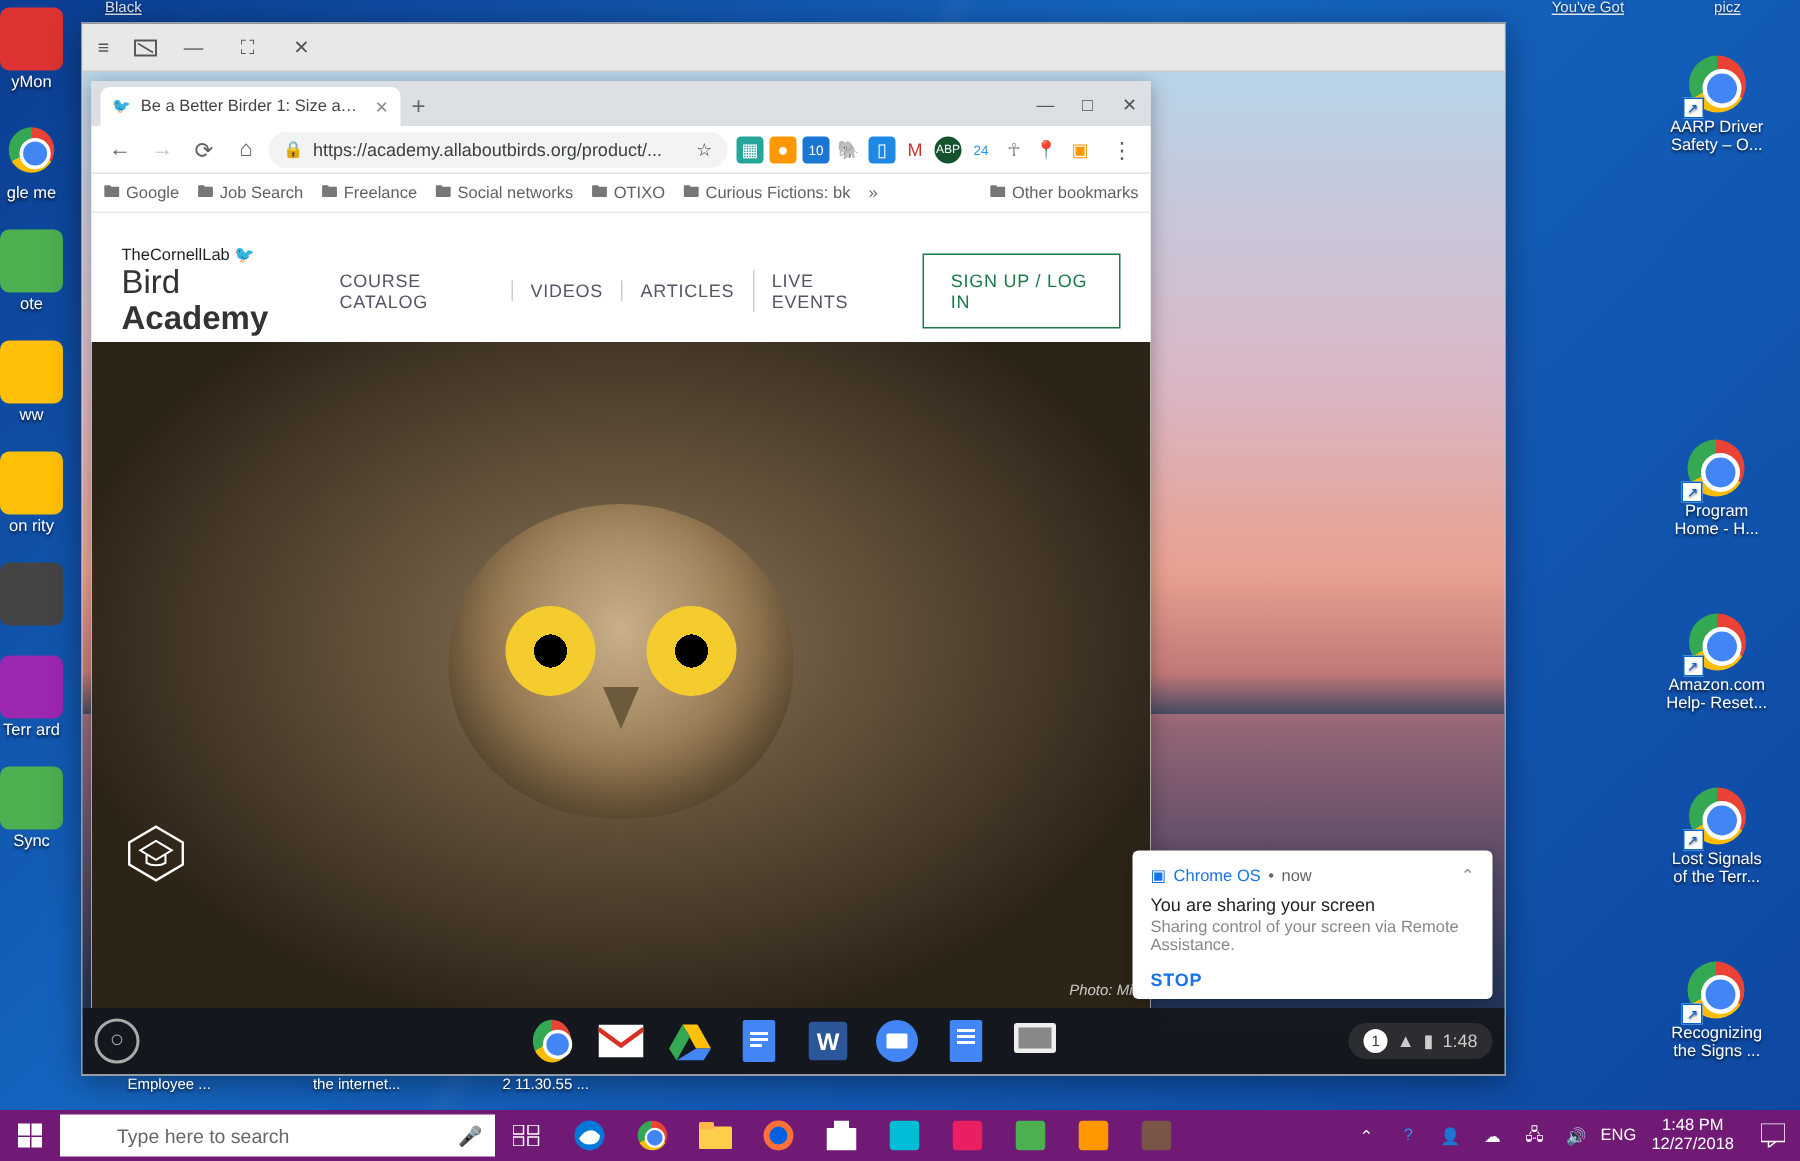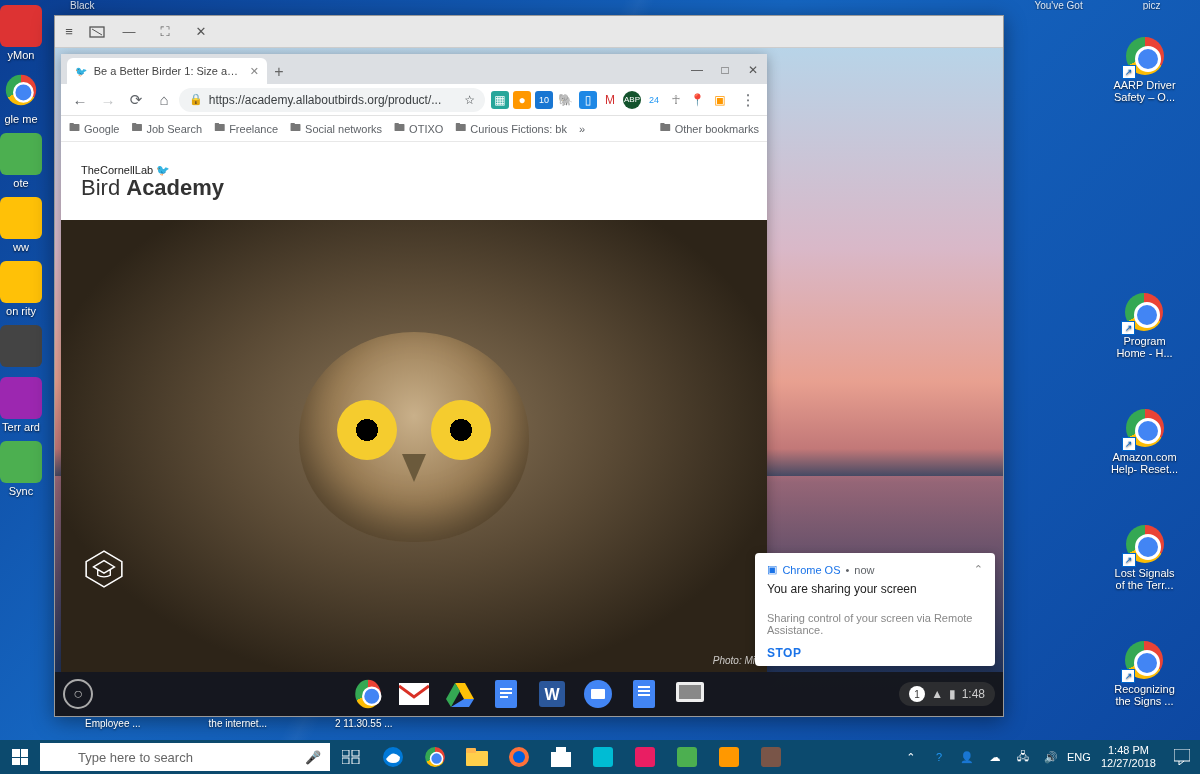--- a/index.html
+++ b/index.html
@@ -1,18 +1,18 @@
 <!DOCTYPE html>
 <html><head>
 <meta charset="utf-8">
 <style>
 * { box-sizing: border-box; margin: 0; padding: 0; font-family: "Segoe UI", Arial, sans-serif; }
 body { width: 1200px; height: 774px; overflow: hidden; background: linear-gradient(135deg,#0b3d91 0%,#1565c0 40%,#0d47a1 100%); position: relative; }
 .desktop-bg-lines { position:absolute; inset:0; background: radial-gradient(circle at 30% 40%, rgba(255,255,255,0.06) 0 1px, transparent 2px 40px), linear-gradient(115deg, transparent 40%, rgba(255,255,255,0.04) 41%, transparent 42%); }
-.desktop-icons-left, .desktop-icons-right { position:absolute; top:0; display:flex; flex-direction:column; gap:8px; padding-top:5px; }
+.desktop-icons-left, .desktop-icons-right { position:absolute; top:0; display:flex; flex-direction:column; gap:18px; padding-top:5px; }
 .desktop-icons-left { left:0; width:55px; align-items:flex-start; }
 .desktop-icons-right { right:8px; width:95px; align-items:center; }
 .desk-icon { display:flex; flex-direction:column; align-items:center; color:#fff; font-size:11px; text-align:center; text-shadow:0 1px 2px rgba(0,0,0,0.8); cursor:pointer; }
 .desk-icon .ico { width:42px; height:42px; border-radius:6px; margin-bottom:2px; display:flex; align-items:center; justify-content:center; }
 .chrome-logo { width:38px; height:38px; border-radius:50%; background: conic-gradient(#ea4335 0 120deg, #fbbc05 120deg 240deg, #34a853 240deg 360deg); position:relative; }
 .chrome-logo::after { content:""; position:absolute; top:9px; left:9px; width:20px; height:20px; border-radius:50%; background:#4285f4; border:3px solid #fff; }
 .shortcut-arrow { position:absolute; bottom:-2px; left:-2px; width:14px; height:14px; background:#fff; border:1px solid #0066cc; display:flex;align-items:center;justify-content:center;font-size:9px;color:#0066cc; }
 
 
 .remote-window { position:absolute; left:54px; top:15px; width:950px; height:702px; background:#fff; border:1px solid #999; box-shadow:0 4px 20px rgba(0,0,0,0.4); display:flex; flex-direction:column; }
@@ -46,21 +46,21 @@
 .omnibox .lock{color:#34a853;font-size:11px;}
 .ext-icons { display:flex; gap:4px; padding:0 4px;}
 .ext-icons span{width:18px;height:18px;display:flex;align-items:center;justify-content:center;font-size:12px;cursor:pointer;border-radius:3px;}
 .bookmarks-bar { height:26px; background:#fff; border-bottom:1px solid #e8e8e8; display:flex; align-items:center; padding:0 8px; gap:12px; font-size:11px; color:#5f6368;}
 .bm { display:flex; align-items:center; gap:4px; cursor:pointer;}
 .bm .folder{color:#777;}
 .bm-other { margin-left:auto; }
 
 
 .page { flex:1; overflow:hidden; background:#fff; display:flex; flex-direction:column;}
-.site-header { padding:22px 20px 20px; display:flex; align-items:center; }
+.site-header { padding:22px 20px 4px; display:flex; align-items:center; }
 .logo-block { display:flex; flex-direction:column; line-height:1.1;}
 .logo-top{font-size:11px;color:#222;}
 .logo-bottom{font-size:22px;color:#333;}
 .nav { margin-left:auto; display:flex; align-items:center; gap:0;}
 .nav a { font-size:12px; color:#556; padding:0 12px; border-left:1px solid #ccc; cursor:pointer; letter-spacing:0.5px;}
 .nav a:first-child{border-left:none;}
 .signup { margin-left:16px; border:1.5px solid #1a7a4a; color:#1a7a4a; padding:10px 18px; font-size:12px; cursor:pointer; letter-spacing:0.5px;}
 .hero { flex:1; position:relative; background:radial-gradient(ellipse at 50% 45%, #8a7558 0%, #5a4a35 40%, #2d2418 75%); overflow:hidden;}
 .owl { position:absolute; left:50%; top:48%; transform:translate(-50%,-50%); }
 .owl-head { width:230px; height:210px; background:radial-gradient(ellipse at 50% 40%, #c9b08a 0%, #9a7d55 50%, #5d4a30 100%); border-radius:50% 50% 48% 48%; position:relative; box-shadow: inset 0 -20px 40px rgba(0,0,0,0.35);}
@@ -70,26 +70,26 @@
 .hero-badge { position:absolute; left:22px; bottom:82px; width:42px;height:42px;}
 .hero-badge svg{width:100%;height:100%;}
 .hero-title { position:absolute; left:22px; bottom:24px; color:#fff; font-size:30px; font-weight:500; text-shadow:0 2px 4px rgba(0,0,0,0.5);}
 .photo-credit { position:absolute; right:12px; bottom:6px; color:rgba(255,255,255,0.75); font-size:10px; font-style:italic;}
 
 
 .notif { position:absolute; right:8px; bottom:50px; width:240px; background:#fff; border-radius:4px; box-shadow:0 2px 10px rgba(0,0,0,0.25); padding:10px 12px 6px; font-size:11px;}
 .notif-head { display:flex; align-items:center; gap:5px; color:#5f6368; margin-bottom:6px;}
 .notif-head .app{color:#1a73e8;}
 .notif-head .chev{margin-left:auto;color:#888;cursor:pointer;}
-.notif-title{color:#222; font-size:12px; margin-bottom:16px;}
+.notif-title{color:#222; font-size:12px; margin-bottom:2px;}
 .notif-body{color:#888; font-size:11px; margin-bottom:10px;}
 .notif-action{color:#1a73e8; font-size:12px; font-weight:700; cursor:pointer; letter-spacing:0.5px;}
 
 
-.taskbar { position:absolute; bottom:0; left:0; right:0; height:34px; background:#0c4a6e; display:flex; align-items:center; }
+.taskbar { position:absolute; bottom:0; left:0; right:0; height:34px; background:#701a75; display:flex; align-items:center; }
 .start { width:40px; height:34px; display:flex;align-items:center;justify-content:center;cursor:pointer;}
 .win-logo { width:16px;height:16px; display:grid;grid-template-columns:1fr 1fr;grid-template-rows:1fr 1fr;gap:1px;}
 .win-logo span{background:#fff;}
 .search-box { width:290px; height:28px; background:#fff; display:flex; align-items:center; padding:0 8px; gap:8px; color:#666; font-size:13px; cursor:text;}
 .cortana { width:18px;height:18px;border:2px solid #fff;border-radius:50%;margin-right:4px;}
 .task-icons { display:flex; }
 .task-icons .ti { width:42px;height:34px;display:flex;align-items:center;justify-content:center;cursor:pointer;}
 .tray { margin-left:auto; display:flex; align-items:center; color:#fff; font-size:11px;}
 .tray .ti { width:28px;height:34px;display:flex;align-items:center;justify-content:center;cursor:pointer;}
 .tray .clock { display:flex;flex-direction:column;align-items:center;justify-content:center;padding:0 8px; line-height:1.15; cursor:pointer;}
@@ -287,20 +287,27 @@
             <span>Other bookmarks</span>
           </div>
       </div>
 
       <div class="page">
         <div class="site-header">
           <div class="logo-block">
             <span class="logo-top"><span>TheCornellLab</span> <span>🐦</span></span>
             <span class="logo-bottom"><span style="font-weight:300">Bird </span><b>Academy</b></span>
           </div>
+          <div class="nav">
+            <a>COURSE CATALOG</a>
+            <a>VIDEOS</a>
+            <a>ARTICLES</a>
+            <a>LIVE EVENTS</a>
+            <div class="signup">SIGN UP / LOG IN</div>
+          </div>
         </div>
         <div class="hero">
           <div class="owl">
             <div class="owl-head">
               <div class="owl-eye l"></div>
                 <div class="owl-eye r"></div>
                 <div class="owl-beak"></div>
             </div>
           </div>
           <div class="hero-badge">

